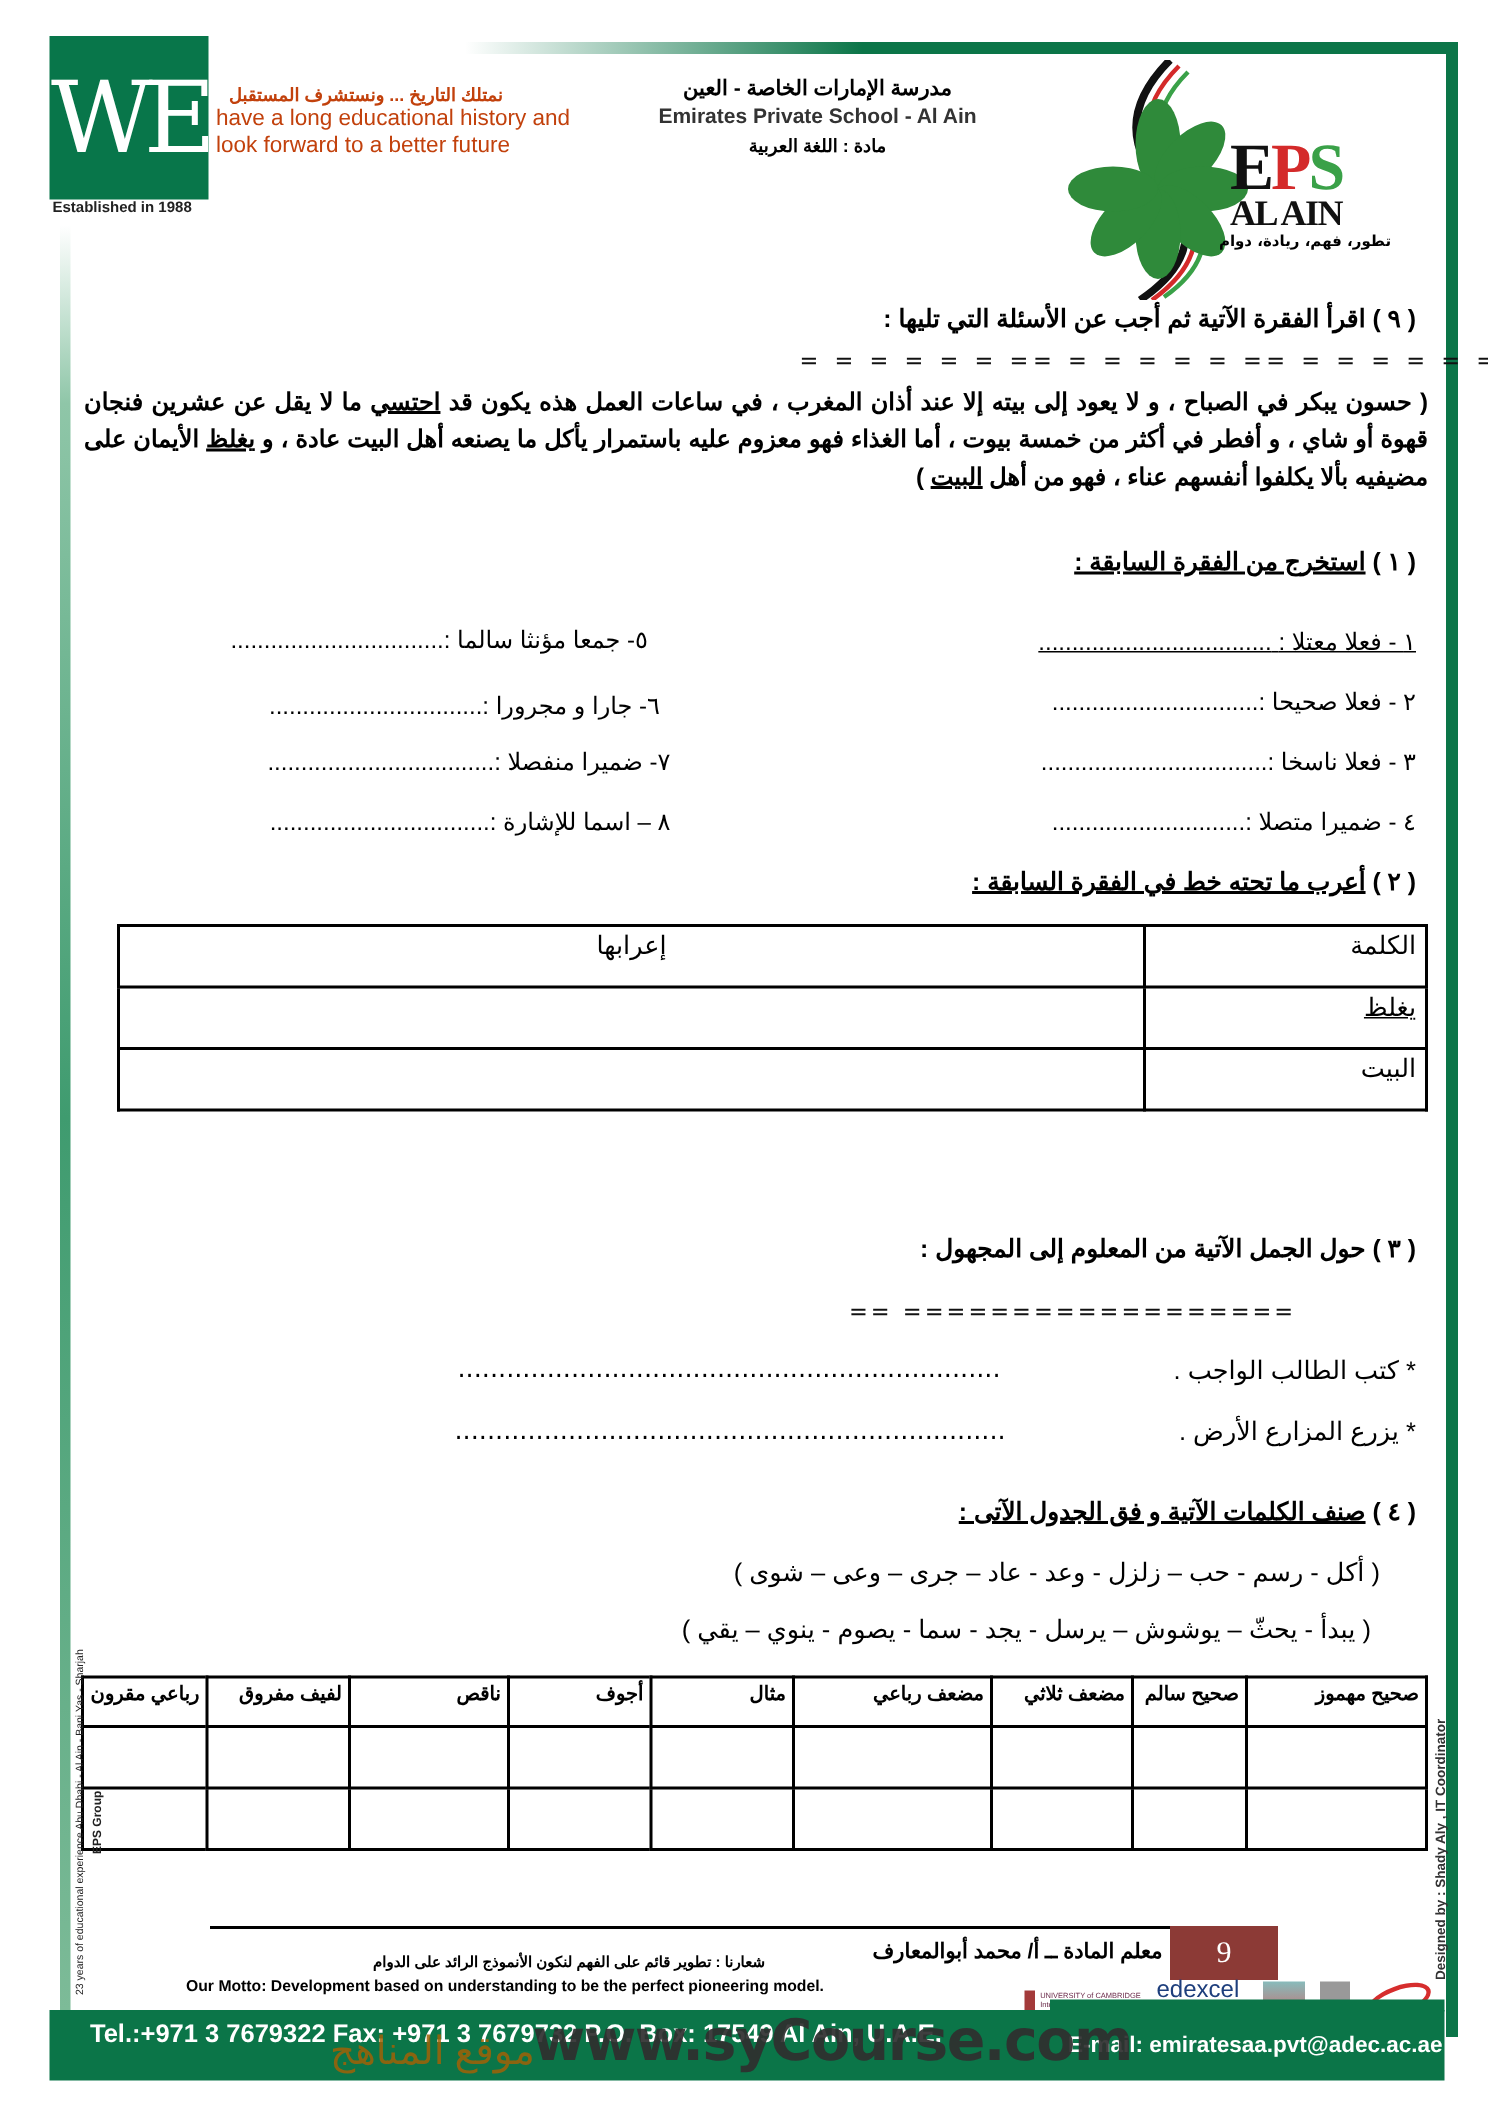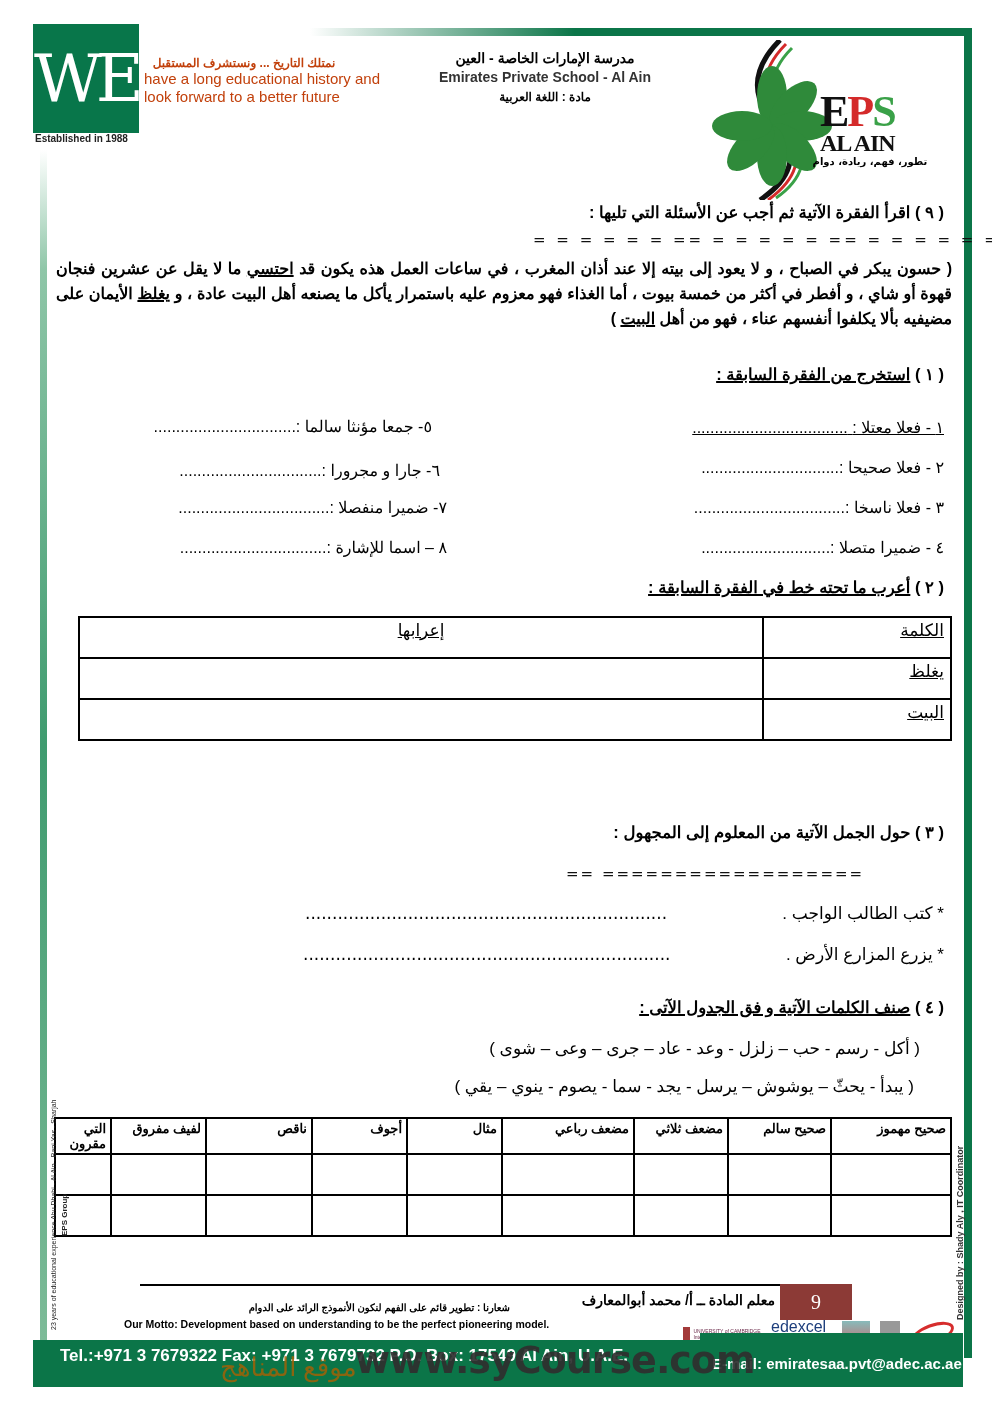--- a/index.html
+++ b/index.html
@@ -41,21 +41,21 @@
   .q-title .u { text-decoration: underline; text-decoration-thickness: 2px; }
   .equals { position: absolute; font-size: 15px; letter-spacing: 3px; color: #111; white-space: nowrap; }
   .para { position: absolute; left: 56px; right: 40px; top: 256px; font-size: 16px; font-weight: bold; line-height: 25px; text-align: justify; }
   .para .u { text-decoration: underline; text-decoration-thickness: 2px; }
 
   .ex-item { position: absolute; font-size: 16px; white-space: nowrap; }
   .dots { letter-spacing: 0.5px; }
 
   
   .t1 { position: absolute; left: 78px; top: 616px; width: 874px; border-collapse: collapse; direction: rtl; font-family: "Liberation Sans", sans-serif; font-size: 17px; }
-  .t1 td { border: 2px solid #000; height: 41px; vertical-align: top; padding: 2px 6px; text-decoration: underline; }
+  .t1 td { border: 2px solid #000; height: 41px; vertical-align: top; padding: 2px 6px; }
   .t1 td.word { width: 188px; text-align: right; }
   .t1 td.ans { text-align: center; }
 
   .sent { position: absolute; font-size: 17px; white-space: nowrap; }
 
   .words-line { position: absolute; font-size: 17px; white-space: nowrap; }
 
   
   .t2 { position: absolute; left: 54px; top: 1117px; width: 898px; border-collapse: collapse; direction: rtl; font-family: "Liberation Sans", sans-serif; font-size: 13px; font-weight: bold; }
   .t2 td { border: 2px solid #000; vertical-align: top; padding: 2px 4px; text-align: right; }
@@ -175,28 +175,28 @@
 <div class="sent" style="left:303px; top:944px;">....................................................................</div>
 
 <div class="q-title rtl" style="top:998px;"><span>( ٤ ) </span><span class="u">صنف الكلمات الآتية و فق الجدول الآتى :</span></div>
 <div class="words-line rtl" style="right:72px; top:1038px;">( أكل  -  رسم  - حب – زلزل  -  وعد  - عاد – جرى – وعى – شوى )</div>
 <div class="words-line rtl" style="right:78px; top:1076px;">( يبدأ  - يحثّ – يوشوش – يرسل  -  يجد  - سما - يصوم  - ينوي – يقي  )</div>
 
 <table class="t2">
   <tbody>
       <tr class="h">
     <td style="width:120px;">صحيح مهموز</td>
-    <td style="width:103px;">صحيح سالم</td>
+    <td style="width:76px;">صحيح سالم</td>
     <td style="width:94px;">مضعف ثلاثي</td>
     <td style="width:132px;">مضعف رباعي</td>
     <td style="width:95px;padding-left:34px;">مثال</td>
     <td style="width:95px;">أجوف</td>
     <td style="width:106px;">ناقص</td>
     <td style="width:95px;">لفيف مفروق</td>
-    <td>التي مقرون</td>
+    <td>رباعي مقرون</td>
   </tr>
   <tr class="b">
     <td></td>
     <td></td>
     <td></td>
     <td></td>
     <td></td>
     <td></td>
     <td></td>
     <td></td>

